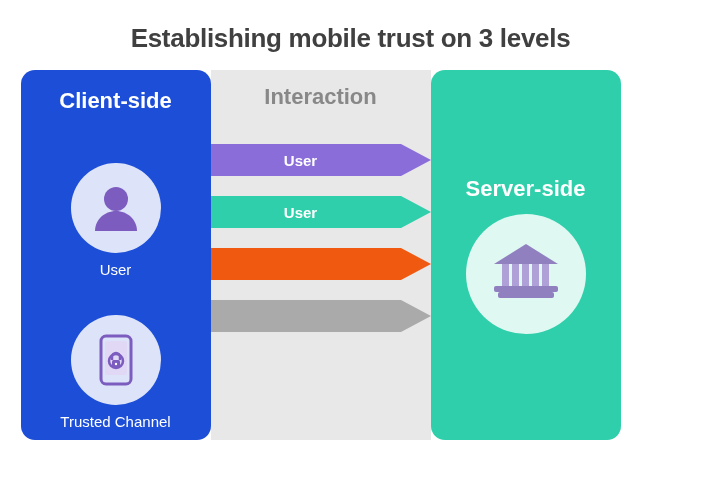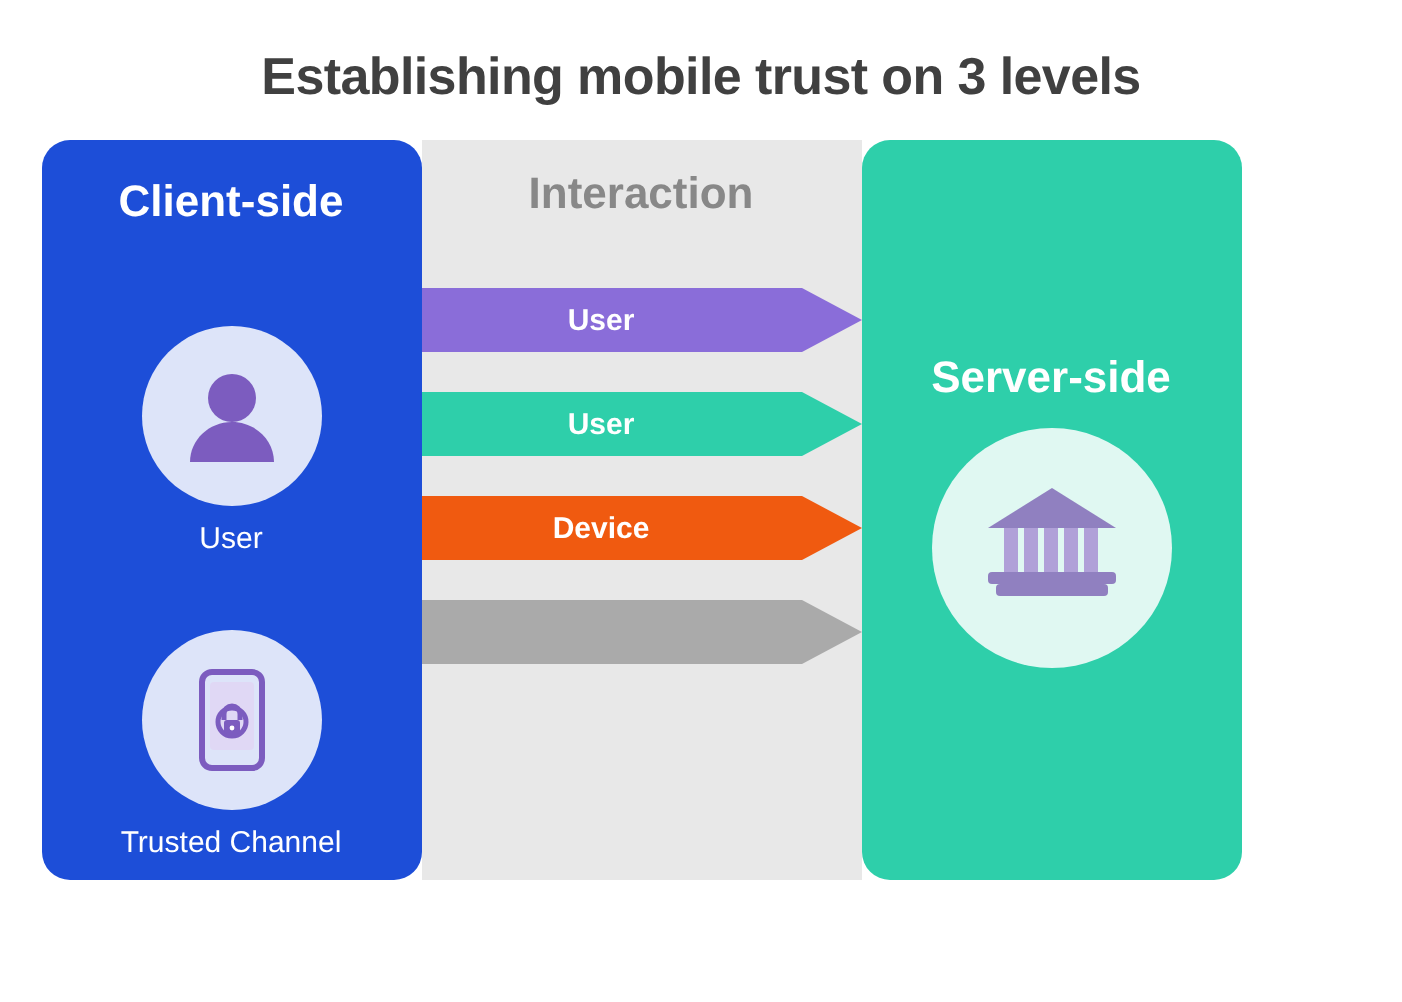--- a/index.html
+++ b/index.html
@@ -204,21 +204,20 @@
         <svg width="260" height="44" viewBox="0 0 260 44">
           <polygon points="0,6 230,6 260,22 230,38 0,38" fill="#2ecfaa"></polygon>
         </svg>
         <span class="arrow-label">User</span>
       </div>
 
       <div class="arrow-row">
         <svg width="260" height="44" viewBox="0 0 260 44">
           <polygon points="0,6 230,6 260,22 230,38 0,38" fill="#f05a10"></polygon>
         </svg>
-        <span class="arrow-label">Device</span>
       </div>
 
       <div class="arrow-row">
         <svg width="260" height="44" viewBox="0 0 260 44">
           <polygon points="0,6 230,6 260,22 230,38 0,38" fill="#aaaaaa"></polygon>
         </svg>
       </div>
 
     </div>
   </div>

